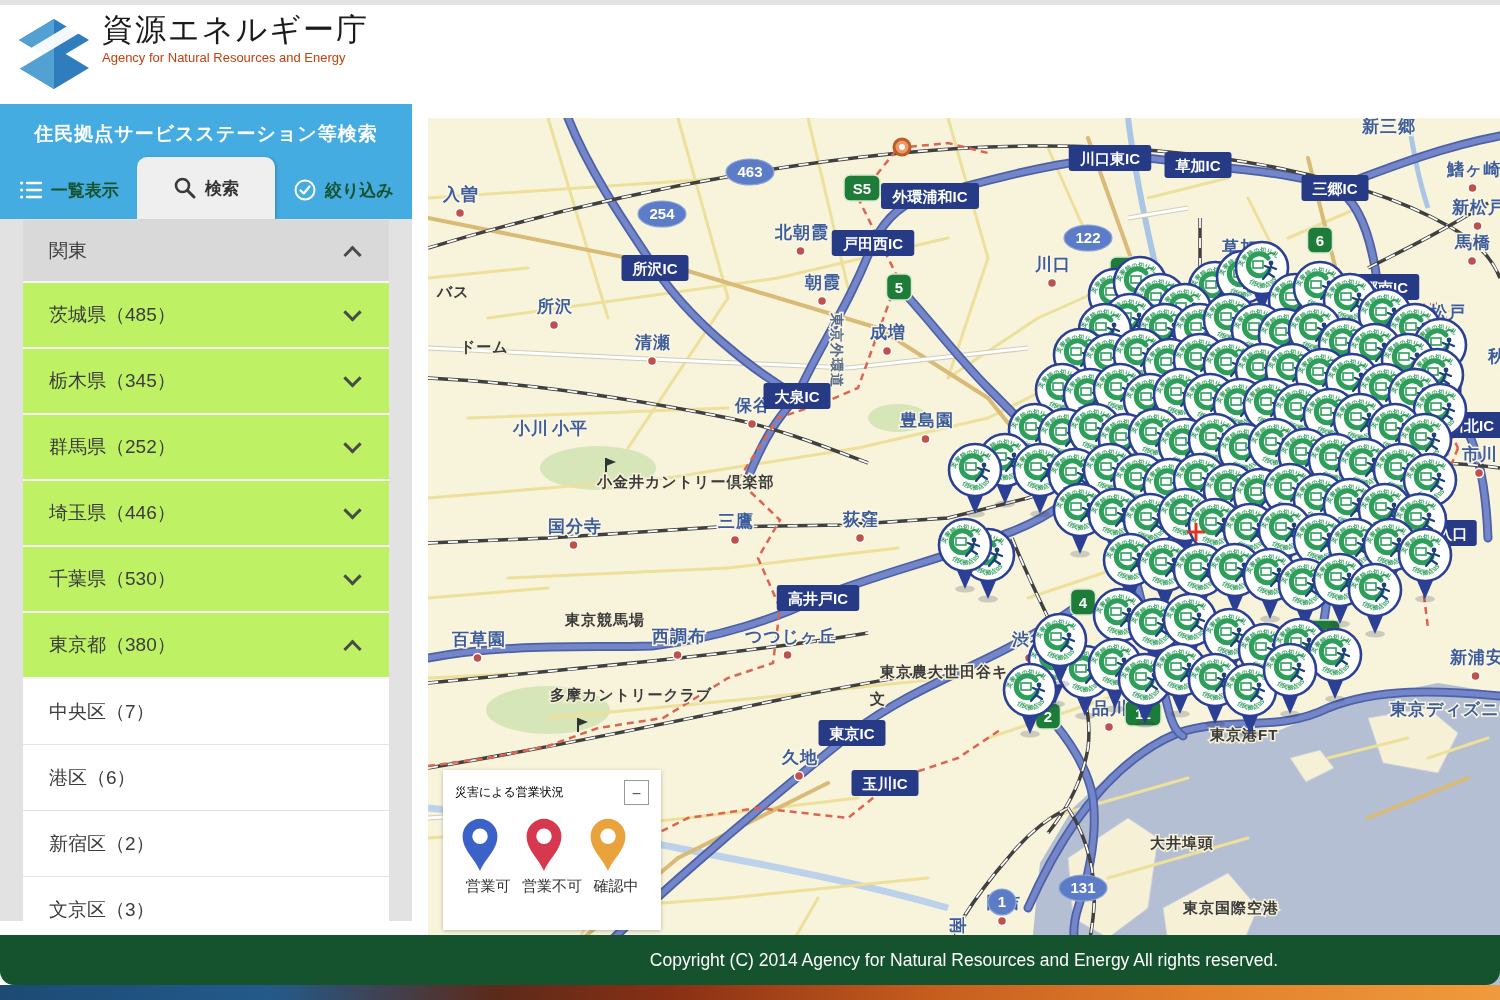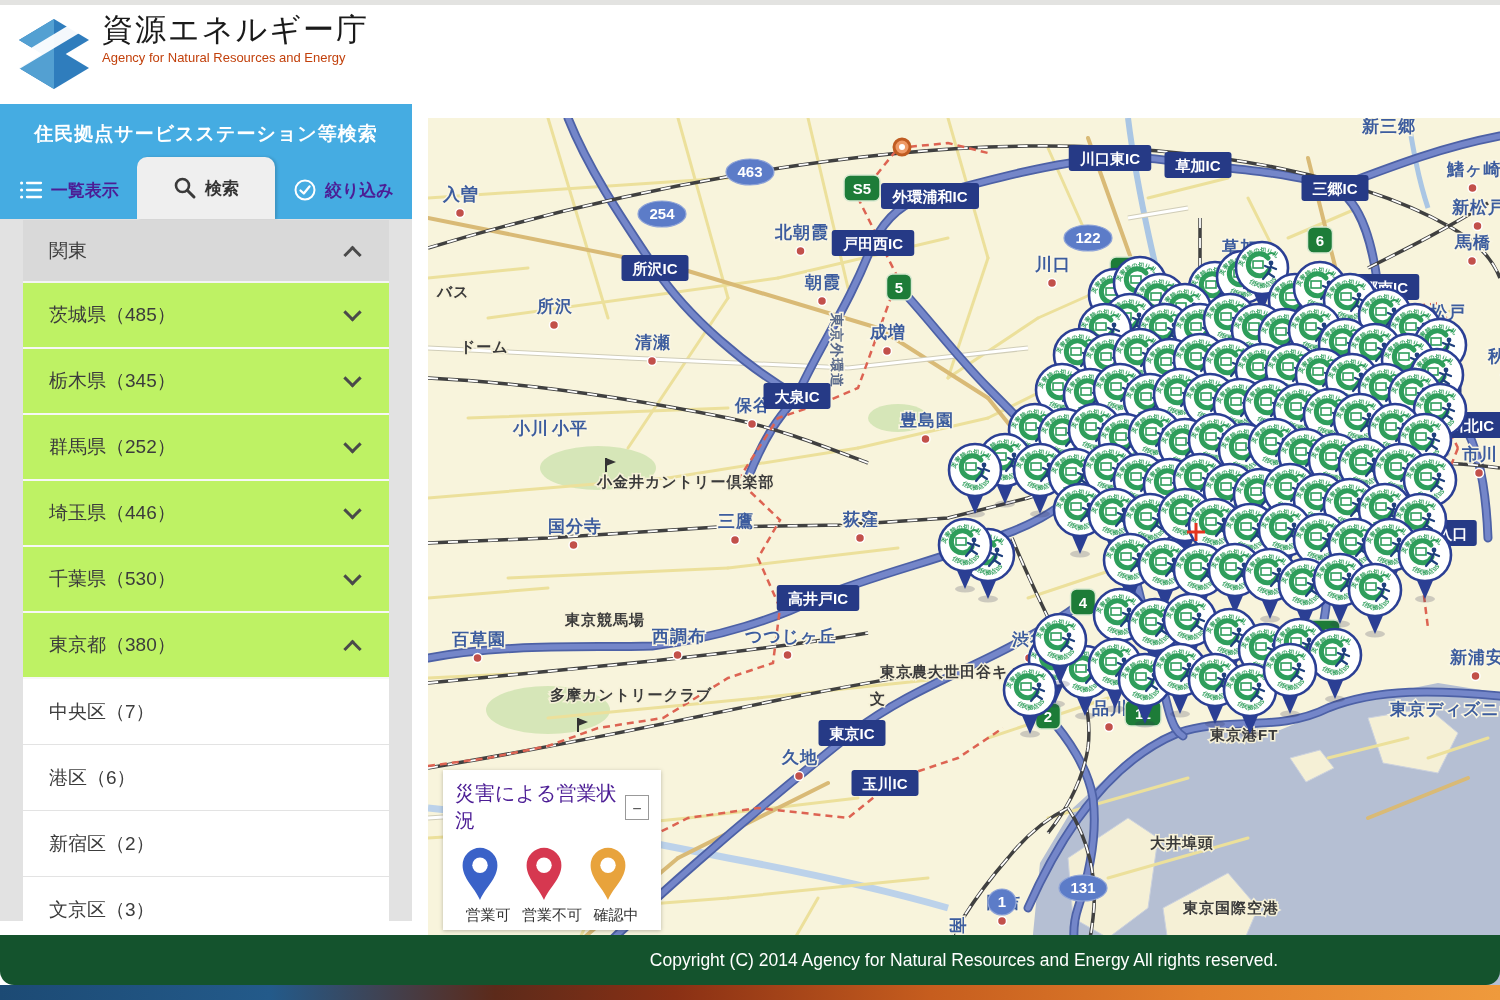--- a/index.html
+++ b/index.html
@@ -13,39 +13,39 @@
   .hdr-text{position:absolute;left:102px;top:6px;}
   .hdr-ministry{font-size:17px;color:#1a1a1a;letter-spacing:1px;}
   .hdr-agency{font-size:31px;font-weight:normal;color:#1a1a1a;letter-spacing:2px;line-height:1.25;}
   .hdr-en{font-size:13px;color:#c2410c;margin-top:0;}
 
   
   aside{position:absolute;left:0;top:104px;width:412px;height:817px;background:#e2e2e2;overflow:hidden;}
   .sb-blue{position:relative;width:100%;height:115px;background:#45ace2;}
   .sb-title{padding-top:17px;text-align:center;color:#fff;font-size:19px;font-weight:bold;letter-spacing:1px;}
   .tabs{position:absolute;left:0;bottom:0;width:100%;height:58px;display:flex;align-items:stretch;}
-  .tab{flex:1;display:flex;align-items:center;justify-content:center;gap:8px;color:#4c1d95;font-size:17px;font-weight:bold;cursor:pointer;}
+  .tab{flex:1;display:flex;align-items:center;justify-content:center;gap:8px;color:#14532d;font-size:17px;font-weight:bold;cursor:pointer;}
   .tab.active{background:#efefef;border-radius:10px 10px 0 0;color:#333;margin-top:-4px;box-shadow:2px 0 3px rgba(0,0,0,.15);}
   .tab svg{display:block;}
   .sb-list{padding:1px 23px;}
   .row{position:relative;display:flex;align-items:center;padding:0 26px;font-size:19px;color:#3c3c3c;cursor:pointer;}
   .row.region{height:63px;background:#d9d9d9;border-bottom:2px solid #f4f4f4;}
   .row.pref{height:66px;background:#bef264;border-bottom:2px solid #f7f7f7;}
   .row.ward{height:66px;background:#ffffff;border-bottom:1px solid #e3e3e3;}
   .chev{position:absolute;right:30px;top:50%;width:13px;height:13px;border-right:3px solid #4a4a4a;border-bottom:3px solid #4a4a4a;transform:translateY(-70%) rotate(45deg);}
   .chev.up{transform:translateY(-20%) rotate(-135deg);}
 
   
   .map{position:absolute;left:428px;top:118px;width:1072px;height:867px;overflow:hidden;background:#f8f4dc;}
   .map svg{display:block;}
 
   
   .legend{position:absolute;left:15px;top:652px;width:218px;height:160px;background:#fff;box-shadow:0 1px 4px rgba(0,0,0,.25);padding:10px 12px;}
   .lg-head{display:flex;align-items:center;justify-content:space-between;}
-  .lg-title{font-size:20px;color:#4c1d95;}
+  .lg-title{font-size:12px;color:#000000;}
   .lg-min{width:25px;height:25px;border:1px solid #999;background:#fff;color:#555;font-size:16px;line-height:23px;text-align:center;cursor:pointer;}
   .lg-pins{display:flex;justify-content:space-between;margin-top:10px;padding:0 2px;}
   .lg-item{width:62px;text-align:center;}
   .lg-label{font-size:15px;color:#333;margin-top:4px;white-space:nowrap;}
 
   
   footer{position:absolute;left:0;top:935px;width:100%;height:50px;background:#14532d;border-radius:0 0 14px 14px;z-index:30;}
   .ft-inner{margin-left:428px;height:100%;display:flex;align-items:center;justify-content:center;color:#fff;font-size:17.5px;}
   .bottomstrip{position:absolute;left:0;top:985px;width:100%;height:15px;
      background:linear-gradient(90deg,#1c4a74 0%,#235a8a 18%,#5c2a1a 33%,#8a3014 45%,#c65d1e 62%,#e2802c 80%,#ef9a3c 100%);}

